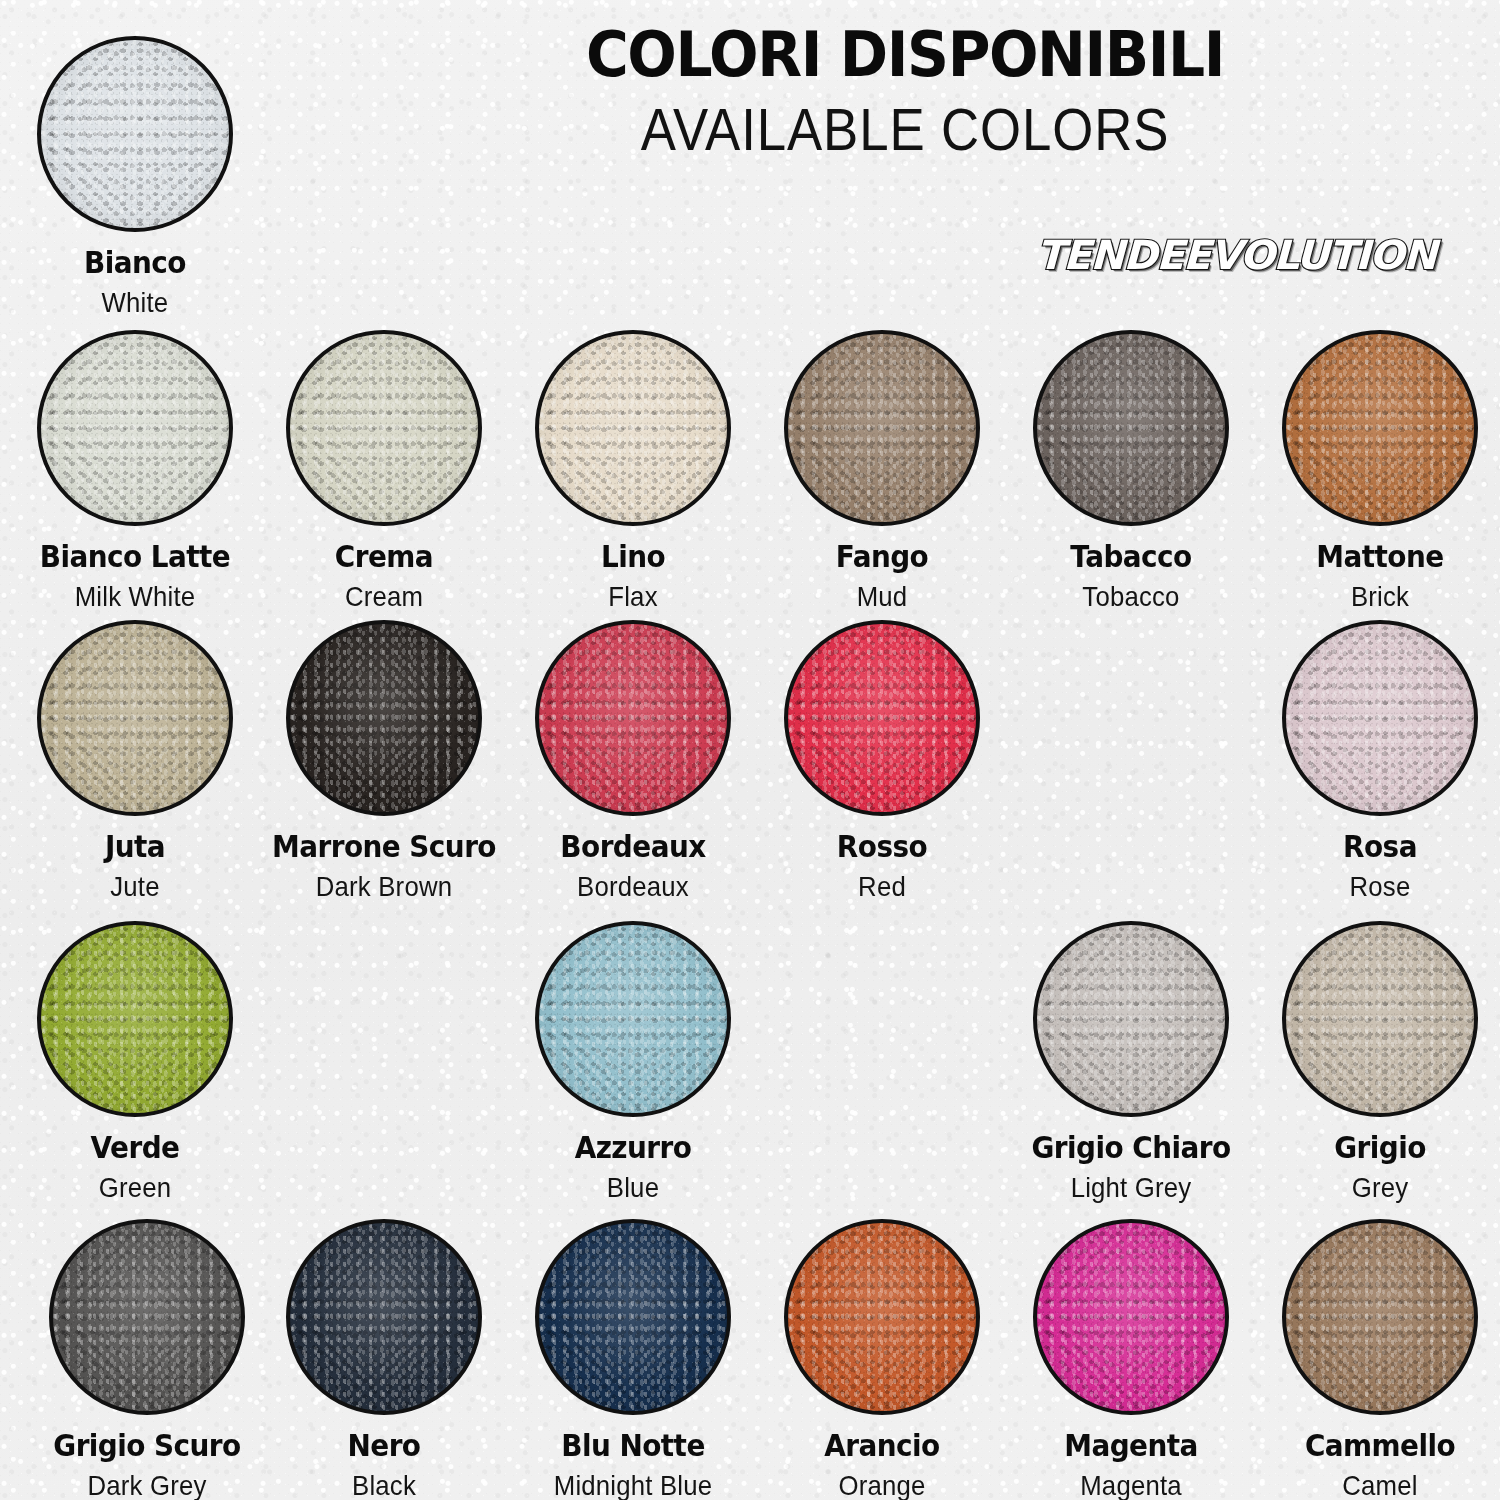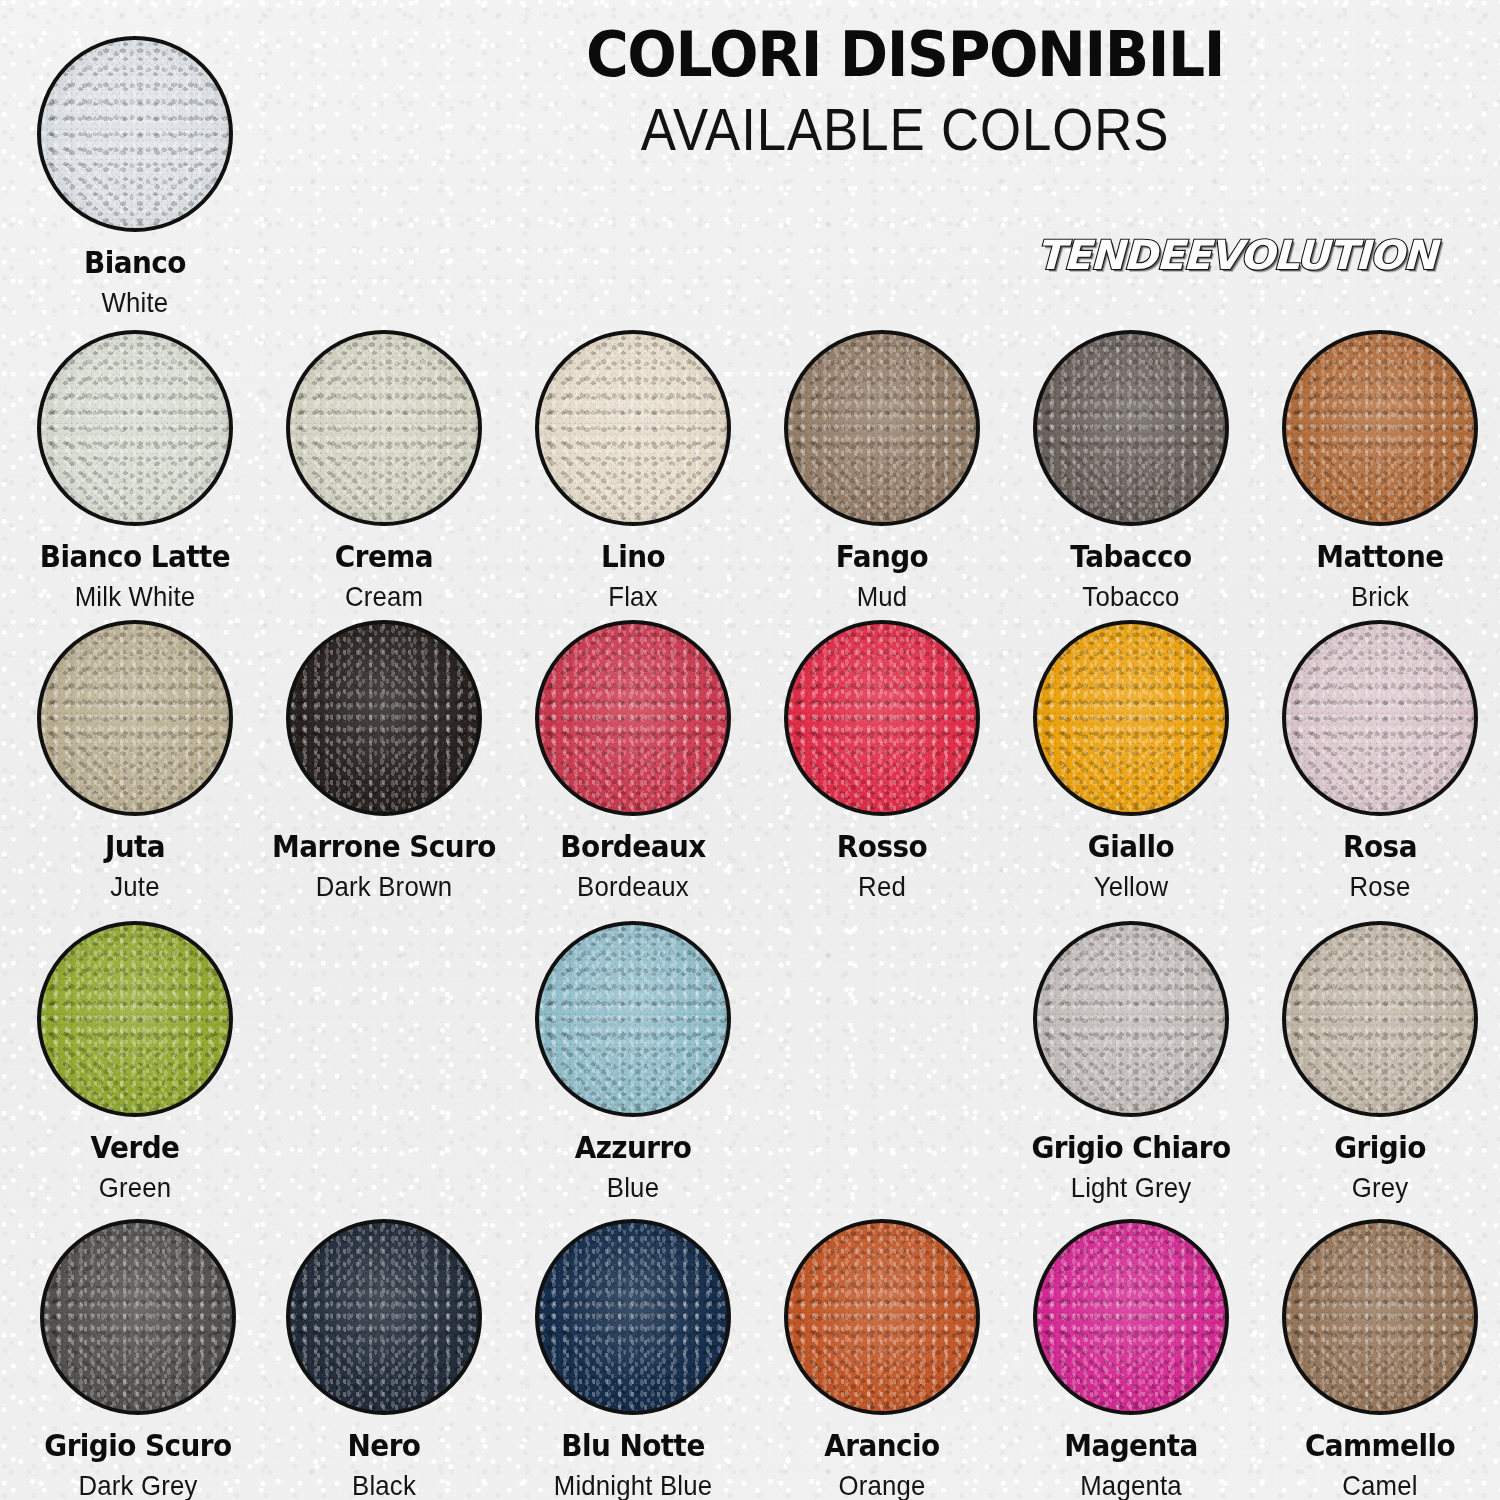--- a/index.html
+++ b/index.html
@@ -246,25 +246,20 @@
       <div class="cell" style="left: 508px; top: 620px;">
         <div class="swatch" style="background-color: rgb(205, 60, 82);"></div>
         <div class="label-it">Bordeaux</div>
         <div class="label-en">Bordeaux</div>
       </div>
       <div class="cell" style="left: 757px; top: 620px;">
         <div class="swatch" style="background-color: rgb(227, 47, 75);"></div>
         <div class="label-it">Rosso</div>
         <div class="label-en">Red</div>
       </div>
-      <div class="cell" style="left: 1006px; top: 620px;">
-        <div class="swatch" style="background-color: rgb(237, 163, 15);"></div>
-        <div class="label-it">Giallo</div>
-        <div class="label-en">Yellow</div>
-      </div>
       <div class="cell" style="left: 1255px; top: 620px;">
         <div class="swatch" style="background-color: rgb(220, 200, 206);"></div>
         <div class="label-it">Rosa</div>
         <div class="label-en">Rose</div>
       </div>
       <div class="cell" style="left: 10px; top: 921px;">
         <div class="swatch" style="background-color: rgb(147, 171, 50);"></div>
         <div class="label-it">Verde</div>
         <div class="label-en">Green</div>
       </div>
@@ -276,21 +271,21 @@
       <div class="cell" style="left: 1006px; top: 921px;">
         <div class="swatch" style="background-color: rgb(197, 191, 187);"></div>
         <div class="label-it">Grigio Chiaro</div>
         <div class="label-en">Light Grey</div>
       </div>
       <div class="cell" style="left: 1255px; top: 921px;">
         <div class="swatch" style="background-color: rgb(196, 185, 169);"></div>
         <div class="label-it">Grigio</div>
         <div class="label-en">Grey</div>
       </div>
-      <div class="cell" style="left: 13px; top: 1219px;">
+      <div class="cell" style="left: 22px; top: 1219px;">
         <div class="swatch" style="background-color: rgb(85, 84, 83);"></div>
         <div class="label-it">Grigio Scuro</div>
         <div class="label-en">Dark Grey</div>
       </div>
       <div class="cell" style="left: 259px; top: 1219px;">
         <div class="swatch" style="background-color: rgb(37, 47, 61);"></div>
         <div class="label-it">Nero</div>
         <div class="label-en">Black</div>
       </div>
       <div class="cell" style="left: 508px; top: 1219px;">

